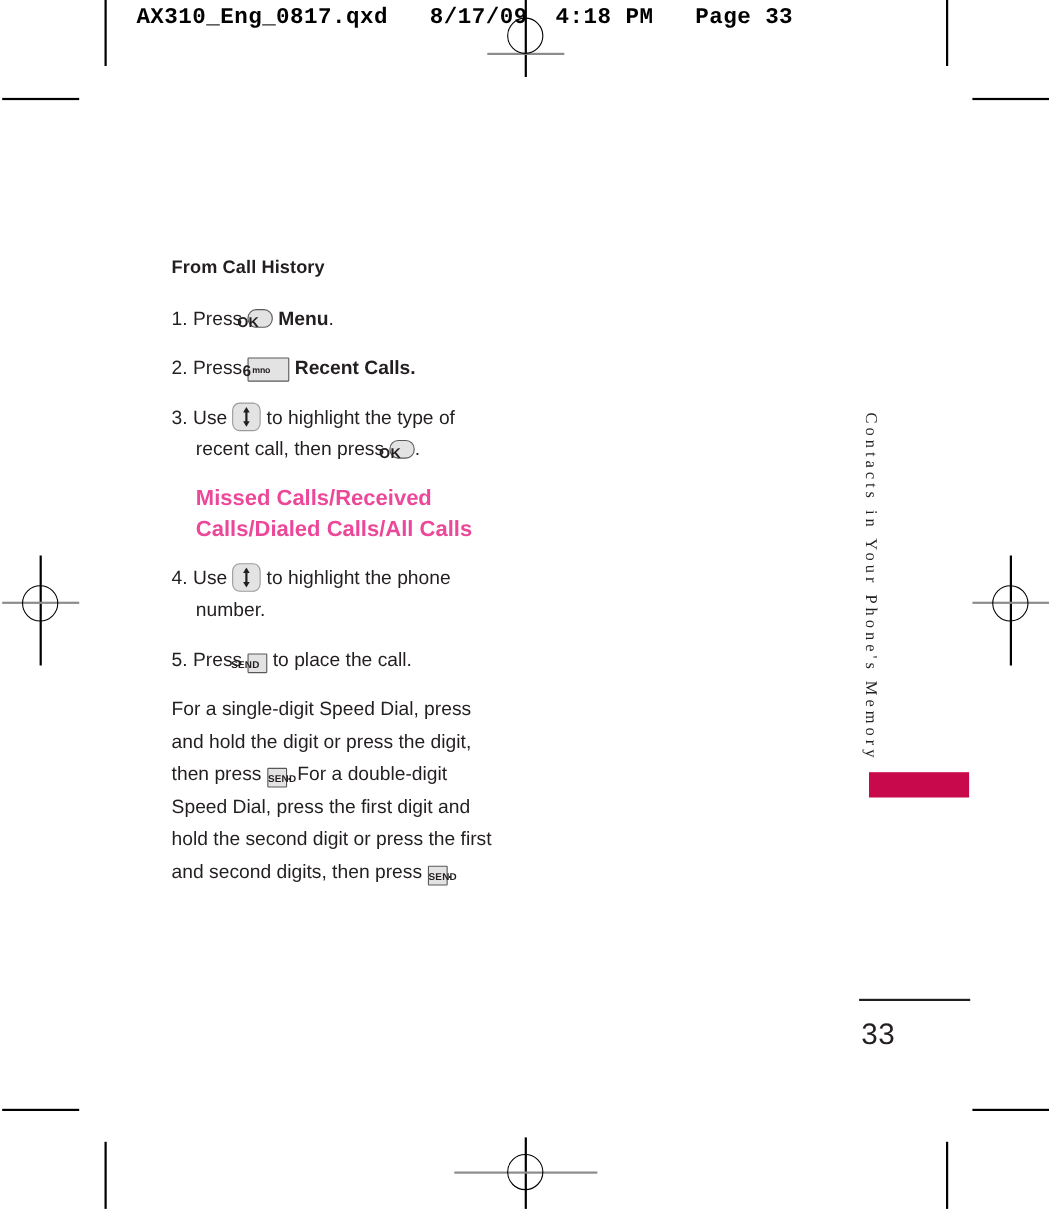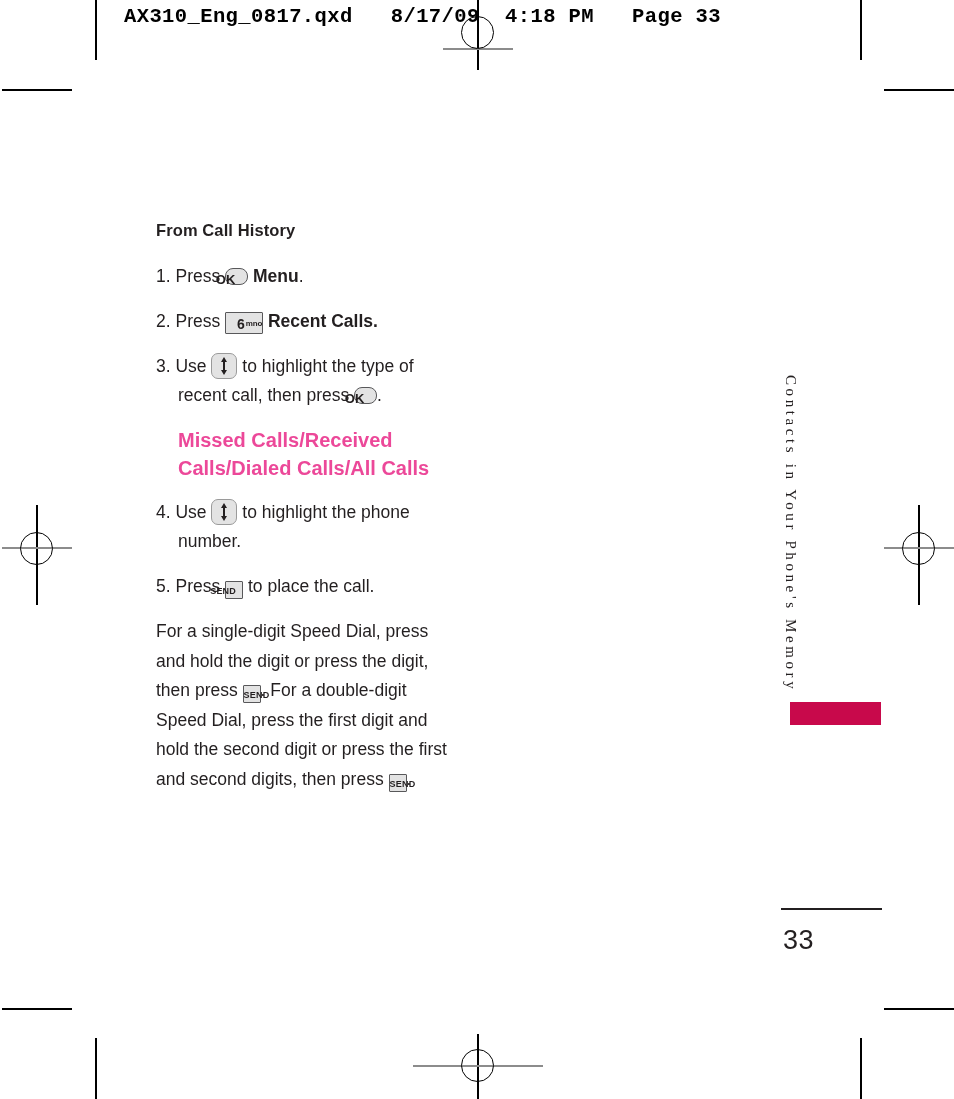--- a/index.html
+++ b/index.html
@@ -54,21 +54,21 @@
   .reg-mark .reg-h {
     position: absolute;
     height: 2px;
     background: #8c8c8c;
   }
 
   
   .content {
     position: absolute;
     left: 156px;
-    top: 221px;
+    top: 234px;
     width: 300px;
   }
 
   .sec-head {
     font-size: 16.5px;
     font-weight: bold;
     letter-spacing: 0.1px;
     margin: 0 0 22px 0;
     color: #231f20;
   }
@@ -139,21 +139,20 @@
   }
 
   .key-num {
     width: 38px;
     height: 22px;
     border-radius: 1px;
     font-size: 13px;
     font-weight: bold;
     padding-top: 4px;
     position: relative;
-    text-align: right;
   }
   .key-num .num-main {
     font-size: 14px;
     font-weight: bold;
   }
   .key-num .num-sub {
     font-size: 8px;
     font-weight: bold;
     vertical-align: 3px;
     margin-left: 1px;

